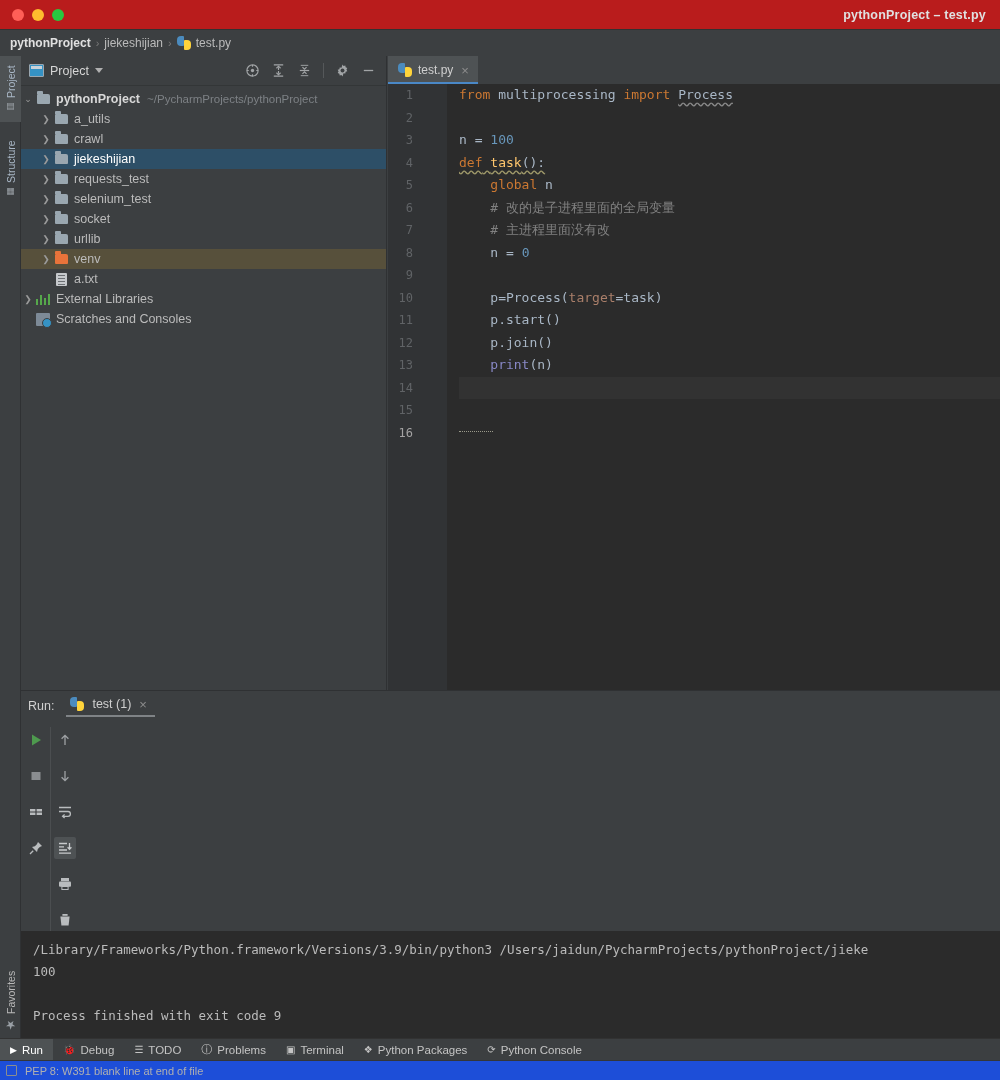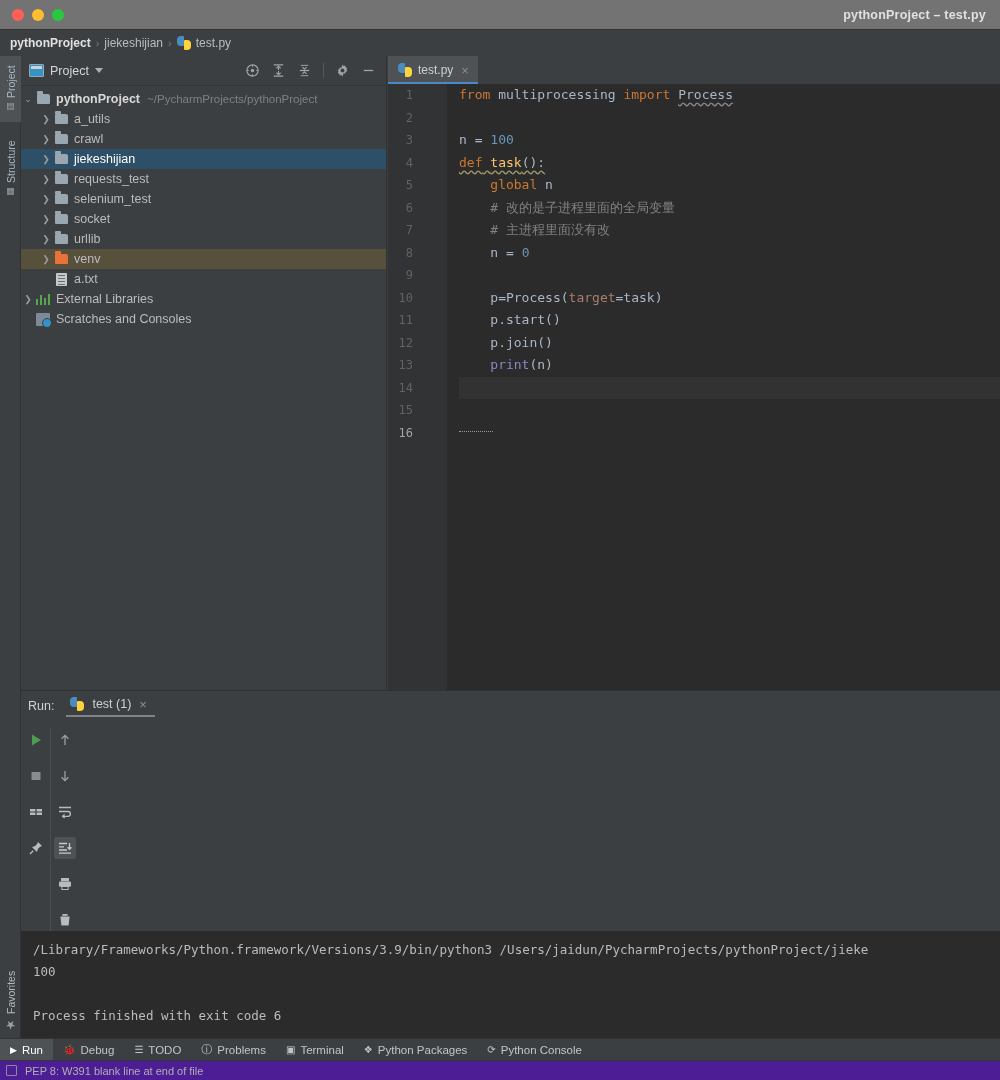--- a/index.html
+++ b/index.html
@@ -8,21 +8,21 @@
     background: #3c3f41;
     font-family: "Liberation Sans", sans-serif;
     overflow: hidden;
     -webkit-font-smoothing: antialiased;
   }
   .app { position: relative; width: 1000px; height: 1080px; background: #3c3f41; }
 
   
   .titlebar {
     position: absolute; left: 0; top: 0; width: 1000px; height: 30px;
-    background: #737373; display: flex; align-items: center;
+    background: #b91c1c; display: flex; align-items: center;
     border-bottom: 1px solid #323232;
   }
   .traffic { display: flex; gap: 8px; padding-left: 12px; }
   .dot { width: 12px; height: 12px; border-radius: 50%; }
   .dot.red { background: #ff5f57; }
   .dot.amber { background: #febc2e; }
   .dot.green { background: #28c840; }
   .win-title {
     position: absolute; right: 14px; top: 0; height: 30px; line-height: 30px;
     color: #e0e0e0; font-size: 12.5px; font-weight: bold; letter-spacing: .2px;
@@ -209,21 +209,21 @@
   
   .bottombar {
     position: absolute; left: 0; top: 1038px; width: 1000px; height: 22px;
     background: #3c3f41; display: flex; align-items: center; gap: 0;
     border-top: 1px solid #323232; font-size: 11.5px; color: #c4c4c4;
   }
   .bb-item { display: flex; align-items: center; gap: 5px; padding: 0 10px; height: 22px; }
   .bb-item.sel { background: #4e5254; color: #ffffff; }
   .statusbar {
     position: absolute; left: 0; top: 1060px; width: 1000px; height: 20px;
-    background: #4c1d95; display: flex; align-items: center; gap: 8px;
+    background: #1d4ed8; display: flex; align-items: center; gap: 8px;
     font-size: 11px; color: #b0b0b0; padding-left: 6px; border-top: 1px solid #343638;
   }
   .sq { width: 11px; height: 11px; border: 1px solid #8a8d90; border-radius: 1px; }
   svg { display: block; }
 </style>
 </head>
 <body>
 
 <div class="app">
 
@@ -548,21 +548,21 @@
               </svg>
           </div>
           <div class="rsbtn">
             <svg width="16" height="16" viewBox="0 0 16 16">
                 <path d="M3.4 4.4h9.2l-1 9.2H4.4z" fill="#b9bcbe"></path>
                 <rect x="5.4" y="2" width="5.2" height="1.8" fill="#b9bcbe"></rect>
               </svg>
           </div>
         </div>
       </div>
-      <div class="console"><div>/Library/Frameworks/Python.framework/Versions/3.9/bin/python3 /Users/jaidun/PycharmProjects/pythonProject/jieke</div><div>100</div><div>&nbsp;</div><div>Process finished with exit code 6</div></div>
+      <div class="console"><div>/Library/Frameworks/Python.framework/Versions/3.9/bin/python3 /Users/jaidun/PycharmProjects/pythonProject/jieke</div><div>100</div><div>&nbsp;</div><div>Process finished with exit code 9</div></div>
     </div>
   </div>
 
   <div class="bottombar">
     <div class="bb-item sel">
       <span style="font-size:9px;">▶</span>
       <span>Run</span>
     </div>
     <div class="bb-item">
       <span style="font-size:10px;">🐞</span>

